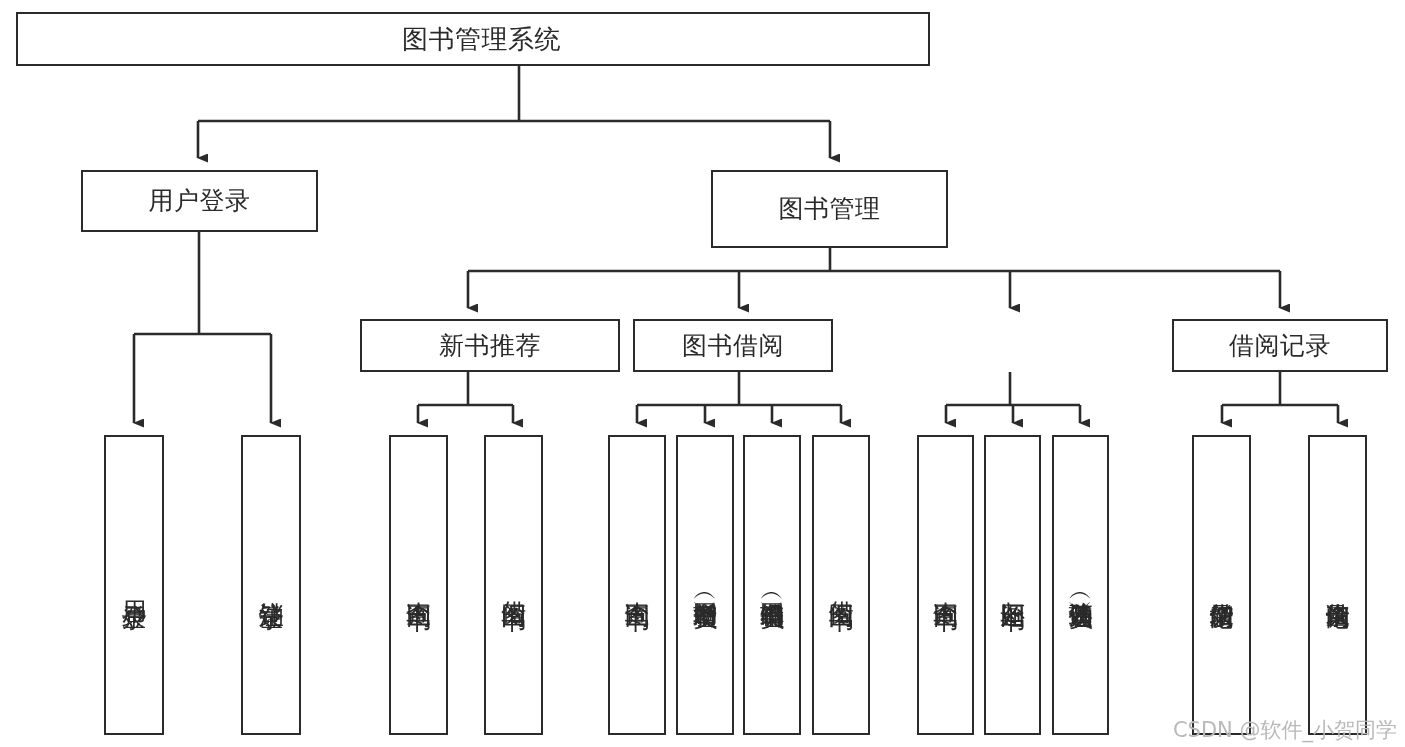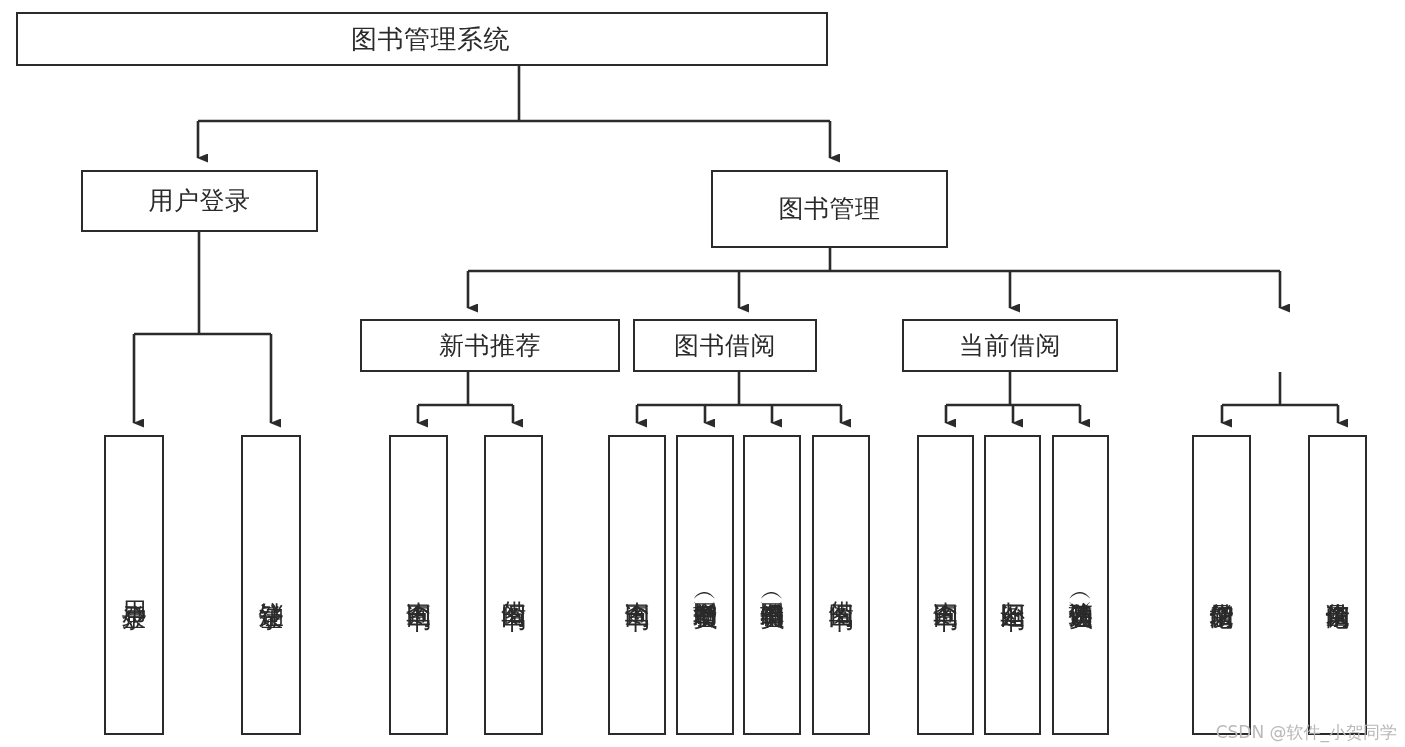--- a/index.html
+++ b/index.html
@@ -65,21 +65,21 @@
     max-height: 292px;
   }
   .node.vert.long .node-label {
     font-size: 24px;
     letter-spacing: 0.5px;
   }
   #watermark {
     position: absolute;
     right: 8px;
     bottom: 3px;
-    font-size: 17px;
+    font-size: 21px;
     color: #b9b9b9;
     z-index: 5;
     white-space: nowrap;
     font-family: "DejaVu Sans", "Liberation Sans", sans-serif;
     margin-left: 16px;
   }
 </style>
 </head>
 <body>
 
@@ -129,39 +129,39 @@
       <path d="M1013,405 L1013,423" marker-end="url(#arrowhead)"></path>
       <path d="M1080,405 L1080,423" marker-end="url(#arrowhead)"></path>
 
       <path d="M1280,372 L1280,405"></path>
       <path d="M1222,405 L1338,405"></path>
       <path d="M1222,405 L1222,423" marker-end="url(#arrowhead)"></path>
       <path d="M1338,405 L1338,423" marker-end="url(#arrowhead)"></path>
     </g>
   </svg>
 
-  <div class="node horiz root" style="left:16px; top:12px; width:812px; height:54px;padding-left:17px;">
+  <div class="node horiz root" style="left:16px; top:12px; width:914px; height:54px;padding-left:17px;">
     <span class="node-label">图书管理系统</span>
   </div>
 
   <div class="node horiz" style="left:81px; top:170px; width:237px; height:62px;">
     <span class="node-label">用户登录</span>
   </div>
   <div class="node horiz" style="left:711px; top:170px; width:237px; height:78px;">
     <span class="node-label">图书管理</span>
   </div>
 
   <div class="node horiz" style="left:360px; top:319px; width:260px; height:53px;">
     <span class="node-label">新书推荐</span>
   </div>
-  <div class="node horiz" style="left:633px; top:319px; width:184px; height:53px;">
+  <div class="node horiz" style="left:633px; top:319px; width:200px; height:53px;">
     <span class="node-label">图书借阅</span>
   </div>
-  <div class="node horiz" style="left:902px; top:319px; width:216px; height:53px;">
-    <span class="node-label">当前借阅</span>
+  <div class="node horiz" style="left:1172px; top:319px; width:216px; height:53px;">
+    <span class="node-label">借阅记录</span>
   </div>
 
   <div class="node vert" style="left:104px; top:435px; width:60px; height:300px;">
     <span class="node-label">用户登录</span>
   </div>
   <div class="node vert" style="left:241px; top:435px; width:60px; height:300px;">
     <span class="node-label">注销登录</span>
   </div>
 
   <div class="node vert" style="left:389px; top:435px; width:59px; height:300px;">

